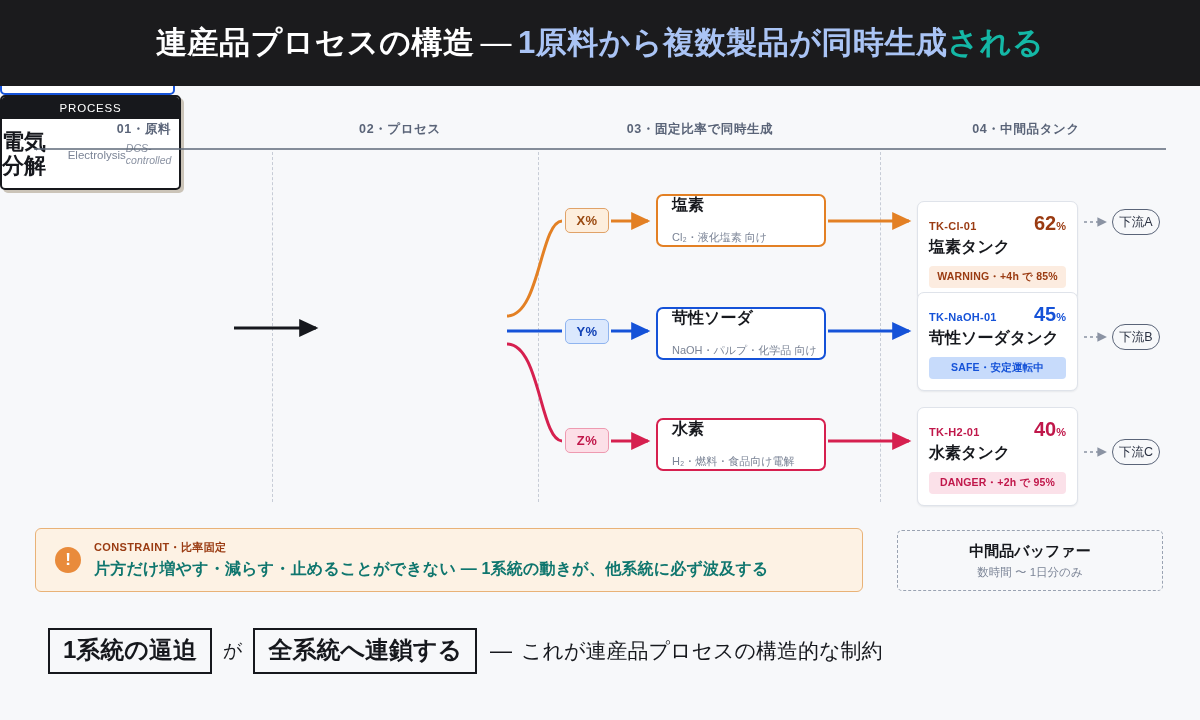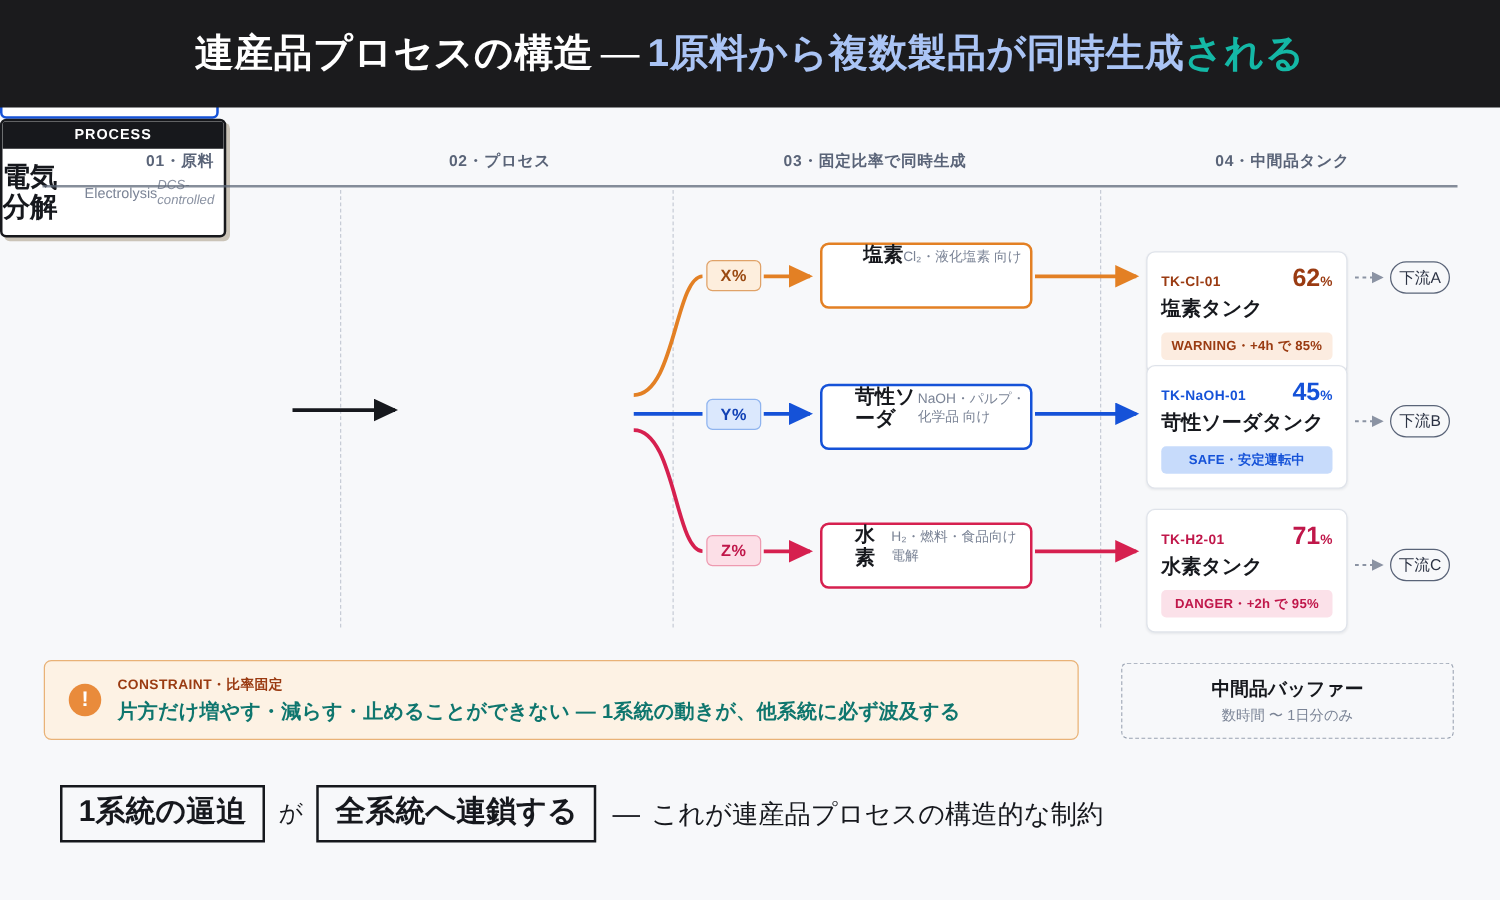--- a/index.html
+++ b/index.html
@@ -27,31 +27,31 @@
     color: #5a6478; letter-spacing: .6px; text-align: center; white-space: nowrap;
   }
   .rule { position: absolute; left: 34px; top: 148px; width: 1132px; height: 2px; background: #5d6878; opacity: .75; }
   .vdiv { position: absolute; top: 152px; width: 0; border-left: 1px dashed #c7ccd6; height: 350px; }
 
   .rawbox { left: 57px; top: 281px; width: 175px; height: 95px; border: 2px solid #1552d8; border-radius: 5px; background:#fff; overflow:hidden; }
   .rawbox .cap { height: 22px; background: #1552d8; color: #fff; font-size: 11.5px; font-weight: 700;
                  letter-spacing: .8px; display: flex; align-items: center; justify-content: center; }
   .procbox { left: 324px; top: 281px; width: 181px; height: 95px; border: 2px solid #17181c; border-radius: 5px; background:#fff; overflow:hidden;
              box-shadow: 3px 3px 0 rgba(120,100,60,.35); }
-  .procbox .cap { height: 22px; background: #17181c; color: #fff; font-size: 11.5px; font-weight: 700;
+  .procbox .cap { height: 22px; background: #17181c; color: #fff; font-size: 11.5px; font-weight: 400;
                   letter-spacing: .8px; display: flex; align-items: center; justify-content: center; }
   .bodybox { display: flex; align-items: center; justify-content: center; height: 69px; }
   .bodybox .big { font-size: 21px; font-weight: 700; color: #16181d; line-height: 1.05; }
   .rawbox .big, .procbox .big { font-size: 22px; }
   .bodybox .sub { font-size: 11.5px; color: #7b8496; margin-top: 3px; }
   .bodybox .sub2 { font-size: 10.5px; color: #8a92a2; font-style: italic; margin-top: 1px; }
 
   
   .prod { position: absolute; left: 656px; width: 170px; height: 53px; border-radius: 7px; background: #fff;
-          border: 2px solid #000; display: flex; flex-direction: row; justify-content: center; padding-left: 26px; }
+          border: 2px solid #000; display: flex; flex-direction: column; justify-content: space-between; padding-left: 14px; }
   .prod .pname { font-size: 16px; font-weight: 700; color: #16181d; line-height: 1.15; }
   .prod .pdesc { font-size: 11px; color: #7b8496; margin-top: 2px; }
   #prod-cl  { top: 194px; border-color: #e38024; }
   #prod-na  { top: 307px; border-color: #1552d8; }
   #prod-h2  { top: 418px; border-color: #d6204f; }
 
   
   .pct { position: absolute; width: 44px; height: 25px; border-radius: 5px; border: 1.5px solid #000;
          display: flex; align-items: center; justify-content: center; font-size: 13px; font-weight: 700; letter-spacing: .4px; }
   #pct-x { left: 565px; top: 208px; background: #fdeedd; border-color: #e0a268; color: #9a4a12; }
@@ -222,21 +222,21 @@
       <span class="tank-id c-safe">TK-NaOH-01</span>
       <span class="tank-pct c-safe"><span>45</span><span class="unit">%</span></span>
     </div>
     <div class="tank-name">苛性ソーダタンク</div>
     <div class="tank-badge bg-safe c-safe">SAFE・安定運転中</div>
   </div>
 
   <div class="tank" id="tank-h2">
     <div class="tank-row">
       <span class="tank-id c-dang">TK-H2-01</span>
-      <span class="tank-pct c-dang"><span>71</span><span class="unit">%</span></span>
+      <span class="tank-pct c-dang"><span>40</span><span class="unit">%</span></span>
     </div>
     <div class="tank-name">水素タンク</div>
     <div class="tank-badge bg-dang c-dang">DANGER・+2h で 95%</div>
   </div>
 
   <div class="down" id="down-a">下流A</div>
   <div class="down" id="down-b">下流B</div>
   <div class="down" id="down-c">下流C</div>
 
   <div class="constraint">

